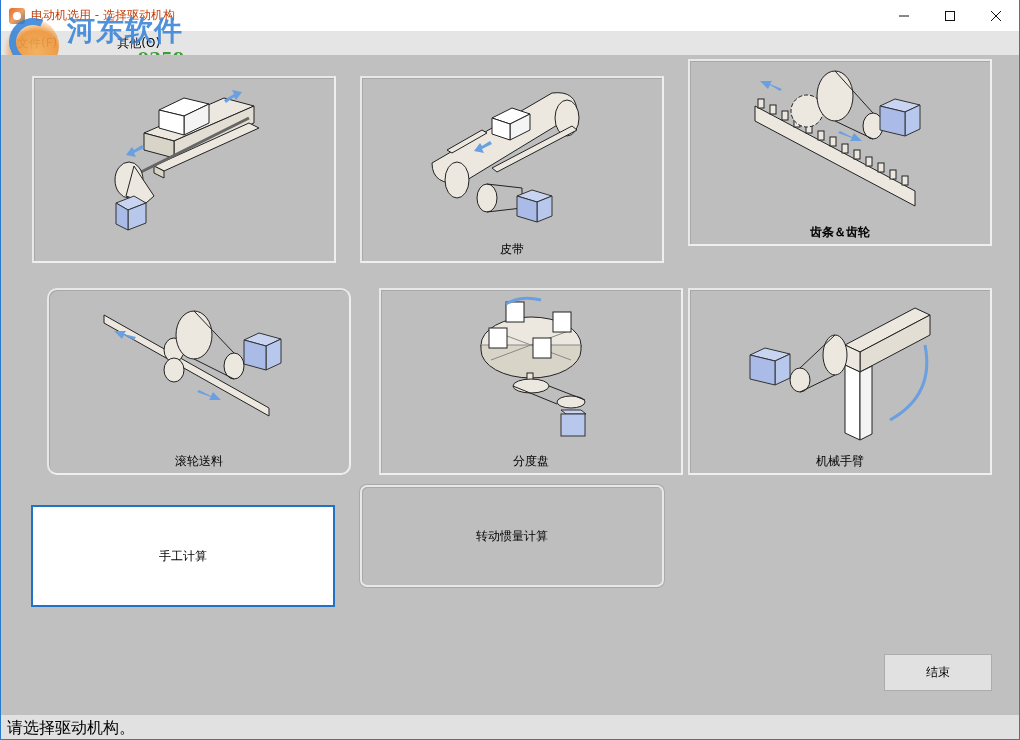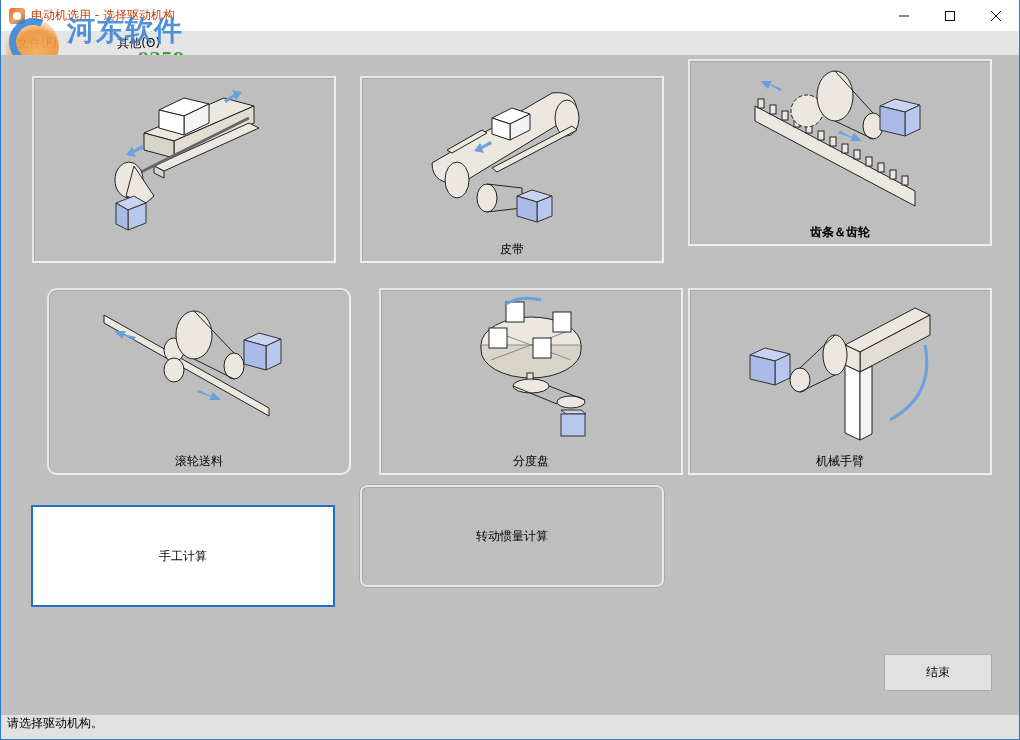--- a/index.html
+++ b/index.html
@@ -96,22 +96,22 @@
   }
 
   .end-btn {
     position: absolute; left: 883px; top: 599px; width: 108px; height: 37px;
     background: #e1e1e1; border: 1px solid #adadad;
     display: flex; align-items: center; justify-content: center; font-size: 12px;
   }
 
   .statusbar {
     position: absolute; left: 0; top: 715px; width: 1018px; height: 25px;
-    background: #e1e1e1; display: flex; align-items: flex-start; padding-left: 6px;
-    font-size: 12px; border-bottom: 1px solid #2b79d0;
+    background: #e1e1e1; display: flex; align-items: flex-end; padding-left: 6px;
+    font-size: 16px; border-bottom: 1px solid #2b79d0;
   }
 </style>
 </head>
 <body>
 
 <div class="window">
 
   <div class="titlebar">
     <span class="app-icon"></span>
     <span class="title-text">电动机选用 - 选择驱动机构</span>

